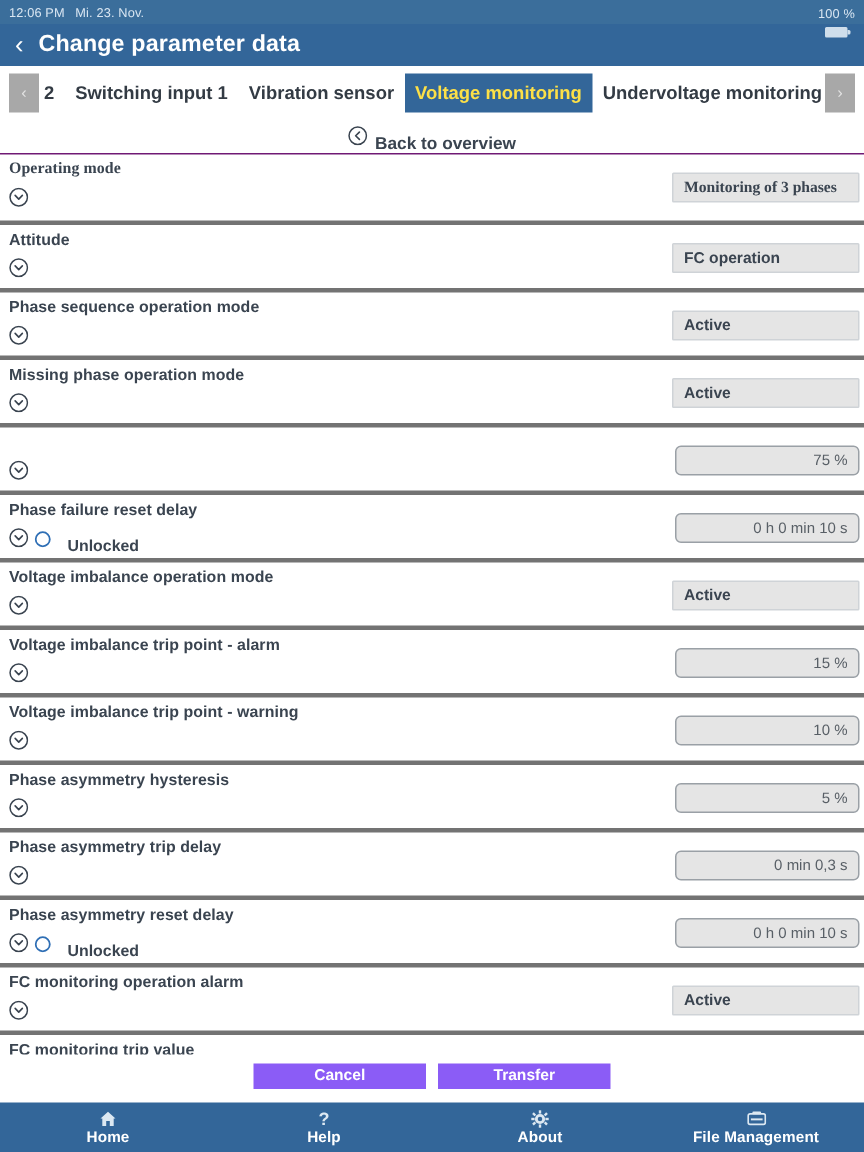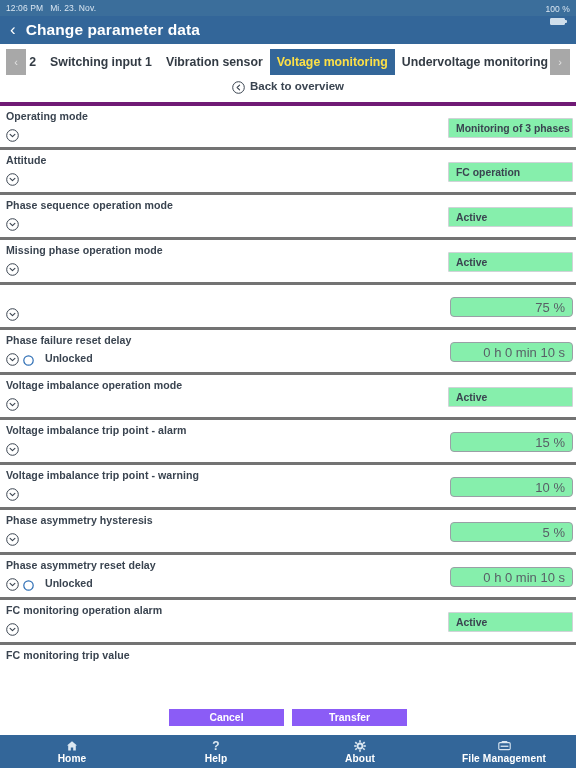--- a/index.html
+++ b/index.html
@@ -107,21 +107,21 @@
     background: #336699;
     color: #fde047;
     padding: 6px 7px;
   }
   .tab.clipped-left { margin-left: -12px; }
 
   
   .overview-bar {
     height: 22px;
     display: flex;
-    align-items: flex-start;
+    align-items: flex-end;
     justify-content: center;
     gap: 5px;
     background: #ffffff;
     cursor: pointer;
   }
   .overview-bar .circ-arrow { display:block; }
   .overview-label {
     font-size: 11.5px;
     font-weight: bold;
     color: #3a4450;
@@ -136,78 +136,78 @@
     height: 601px;
     overflow: hidden;
     background: #ffffff;
   }
   .row {
     border-top: 3px solid #737373;
     height: 45px;
     position: relative;
     background: #ffffff;
   }
-  .row:first-child { border-top: 4px solid #701a75; }
+  .row:first-child { border-top: 1px solid #701a75; font-family: Liberation Serif, serif; }
   .row-label {
     position: absolute;
     left: 6px;
     top: 4px;
     font-size: 10.6px;
     font-weight: bold;
     color: #3a4450;
     letter-spacing: .05px;
     white-space: nowrap;
   }
   .row-controls {
     position: absolute;
     left: 6px;
     top: 22px;
     display: flex;
-    align-items: flex-start;
+    align-items: flex-end;
     gap: 4px;
   }
   .chev-circle { cursor: pointer; display: block; }
   .lock-circle { cursor: pointer; display: block; }
   .lock-text {
     font-size: 10.6px;
     font-weight: bold;
     color: #3a4450;
     margin-left: 7px;
   }
 
   
   .val-box {
     position: absolute;
     right: 3px;
     top: 12px;
     height: 20px;
     display: flex;
     align-items: center;
-    background: #86efac;
+    background: #e5e5e5;
     font-size: 10.4px;
     color: #3a4450;
     font-weight: bold;
     cursor: pointer;
   }
   .val-box.select {
     width: 125px;
     border: 1px solid #cfd3d7;
     border-radius: 1px;
     padding-left: 7px;
     justify-content: flex-start;
   }
   .val-box.numeric {
     width: 123px;
     border: 1px solid #9aa0a6;
     border-radius: 4px;
     padding-right: 7px;
     justify-content: flex-end;
     font-weight: normal;
     color: #585f66;
-    font-size: 13px;
+    font-size: 10px;
     margin-left: 20px;
   }
 
   
   .actions {
     position: absolute;
     left: 0; top: 703px;
     width: 576px; height: 32px;
     display: flex;
     align-items: flex-start;
@@ -412,20 +412,30 @@
       <div class="row-label">Phase asymmetry hysteresis</div>
       <div class="row-controls">
         <span class="chev-circle"><svg width="13" height="13" viewBox="0 0 13 13">
             <circle cx="6.5" cy="6.5" r="5.8" fill="none" stroke="#3a4450" stroke-width="1"></circle>
             <path d="M4.1 5.3 L6.5 7.7 L8.9 5.3" fill="none" stroke="#3a4450" stroke-width="1.1" stroke-linecap="round" stroke-linejoin="round"></path>
           </svg></span>
       </div>
       <div class="val-box numeric">5 %</div>
     </div>
     <div class="row">
+      <div class="row-label">Phase asymmetry trip delay</div>
+      <div class="row-controls">
+        <span class="chev-circle"><svg width="13" height="13" viewBox="0 0 13 13">
+            <circle cx="6.5" cy="6.5" r="5.8" fill="none" stroke="#3a4450" stroke-width="1"></circle>
+            <path d="M4.1 5.3 L6.5 7.7 L8.9 5.3" fill="none" stroke="#3a4450" stroke-width="1.1" stroke-linecap="round" stroke-linejoin="round"></path>
+          </svg></span>
+      </div>
+      <div class="val-box numeric">0 min 0,3 s</div>
+    </div>
+    <div class="row">
       <div class="row-label">Phase asymmetry reset delay</div>
       <div class="row-controls">
         <span class="chev-circle"><svg width="13" height="13" viewBox="0 0 13 13">
             <circle cx="6.5" cy="6.5" r="5.8" fill="none" stroke="#3a4450" stroke-width="1"></circle>
             <path d="M4.1 5.3 L6.5 7.7 L8.9 5.3" fill="none" stroke="#3a4450" stroke-width="1.1" stroke-linecap="round" stroke-linejoin="round"></path>
           </svg></span>
         <span class="lock-circle"><svg width="11" height="11" viewBox="0 0 11 11">
             <circle cx="5.5" cy="5.5" r="4.7" fill="none" stroke="#2f6fb5" stroke-width="1.2"></circle>
           </svg></span>
         <span class="lock-text">Unlocked</span>

